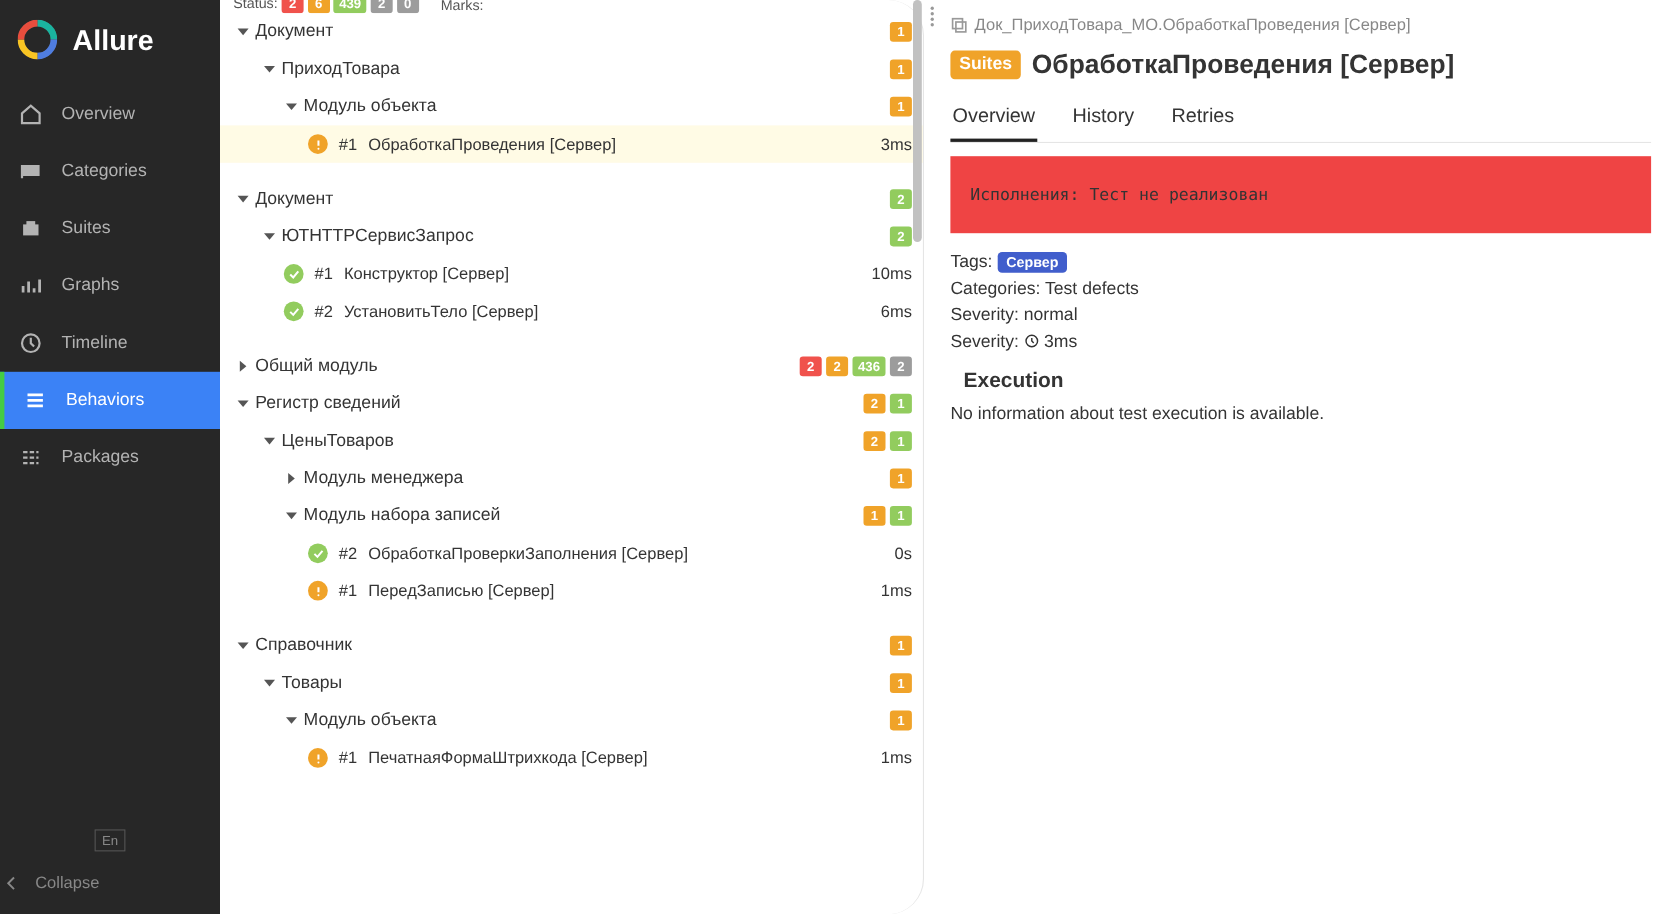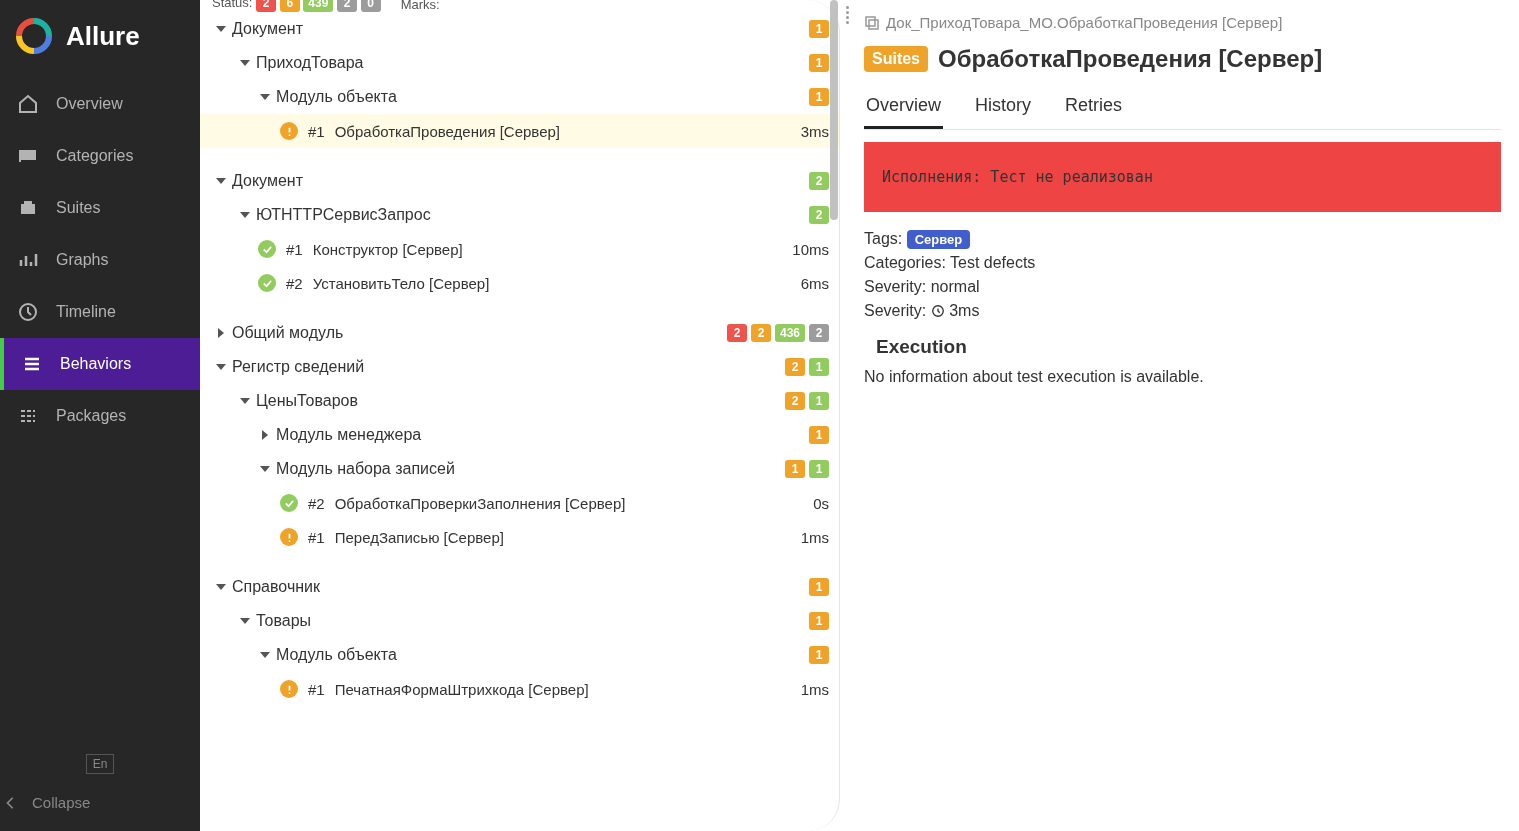--- a/index.html
+++ b/index.html
@@ -5,21 +5,21 @@
   * { box-sizing: border-box; margin: 0; padding: 0; }
   body { font-family: -apple-system, BlinkMacSystemFont, "Segoe UI", Helvetica, Arial, sans-serif; font-size: 15px; color: #343434; width: 1519px; height: 831px; overflow: hidden; display: flex; }
   
   
   .sidebar { width: 200px; background: #272727; color: #999; display: flex; flex-direction: column; flex-shrink: 0; }
   .brand { display: flex; align-items: center; padding: 18px 16px 24px; gap: 14px; }
   .brand-logo { width: 36px; height: 36px; display: flex; align-items:center; justify-content:center;}
   .brand-name { color: #fff; font-size: 26px; font-weight: 700; }
   .nav { flex: 1; display: flex; flex-direction: column; }
   .nav-item { display: flex; align-items: center; gap: 18px; padding: 16px 18px; cursor: pointer; font-size: 16px; color: #b3b3b3; }
-  .nav-item.active { background: #4c1d95; color: #fff; border-left: 4px solid #6c6; border-left: 4px solid #64b131; }
+  .nav-item.active { background: #3b82f6; color: #fff; border-left: 4px solid #6c6; border-left: 4px solid #64b131; }
   .nav-item.active { border-left: 4px solid #4c4; }
   .nav-item svg { width: 20px; height: 20px; flex-shrink: 0; }
   .nav-spacer { flex: 1; }
   .lang-box { border: 1px solid #555; padding: 2px 6px; font-size: 12px; margin: 8px auto; color:#888; }
   .collapse-row { display: flex; align-items: center; gap: 14px; padding: 12px 4px 20px; color: #888; cursor: pointer; }
   
   
   .mid { flex: 1; min-width: 0; display: flex; }
   .tree-pane { width: 640px; border-right: 1px solid #e5e5e5; position: relative; display: flex; flex-direction: column; border-radius: 32px; }
   .top-cut { height: 12px; overflow: hidden; padding: 0 12px; font-size: 13px; color:#555; display:flex; gap:20px; align-items:flex-end; white-space:nowrap;}

